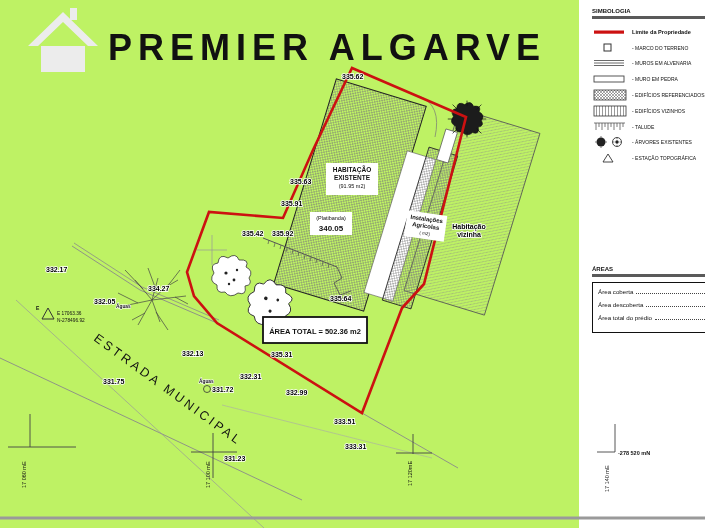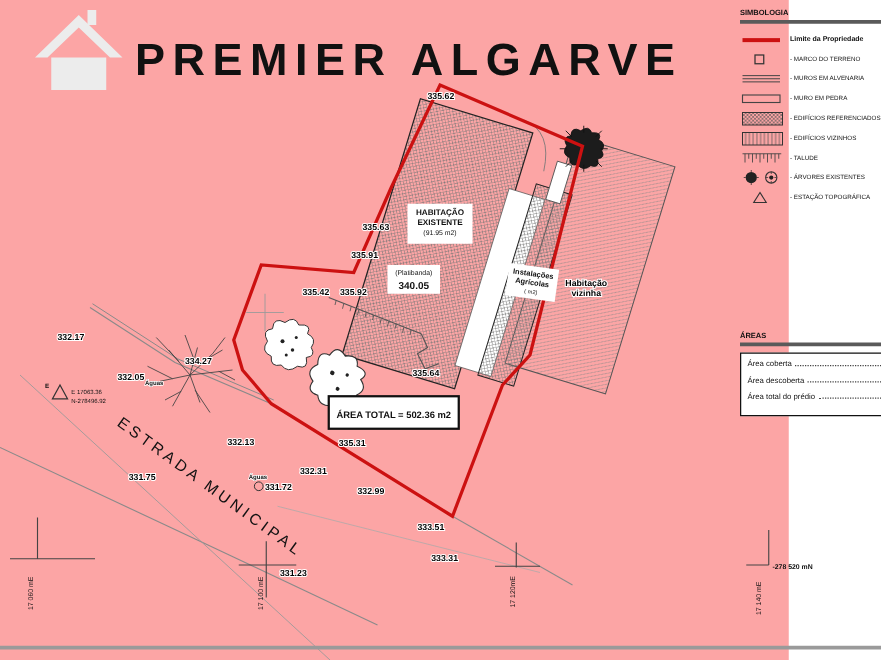--- a/index.html
+++ b/index.html
@@ -1,17 +1,17 @@
 <!DOCTYPE html>
 <html><head>
 <meta charset="utf-8">
 <style>
   html,body{margin:0;padding:0;background:#fff;}
   body{width:705px;height:528px;overflow:hidden;font-family:"Liberation Sans",sans-serif;}
-  .page{position:relative;width:631px;height:528px;background:#fca5a5;}
+  .page{position:relative;width:579px;height:528px;background:#bef264;}
   svg.plan{position:absolute;left:0;top:0;}
   svg text{font-family:"Liberation Sans",sans-serif;fill:#111;}
   .spot{font-size:7px;font-weight:bold;paint-order:stroke;stroke:#fff;stroke-width:1.6px;fill:#000;}
   .tiny{font-size:4.8px;font-weight:bold;paint-order:stroke;stroke:#fff;stroke-width:1.2px;}
   
   .legend{position:absolute;left:592px;top:8px;width:113px;}
   .legend-title{font-size:6px;font-weight:bold;color:#111;}
   .legend-bar{height:3.5px;background:#5a5a5a;margin:1.5px 0 5px 0;}
   .legend-row{display:flex;align-items:center;height:15.8px;}
   .sym{flex:0 0 40px;display:flex;align-items:center;}

